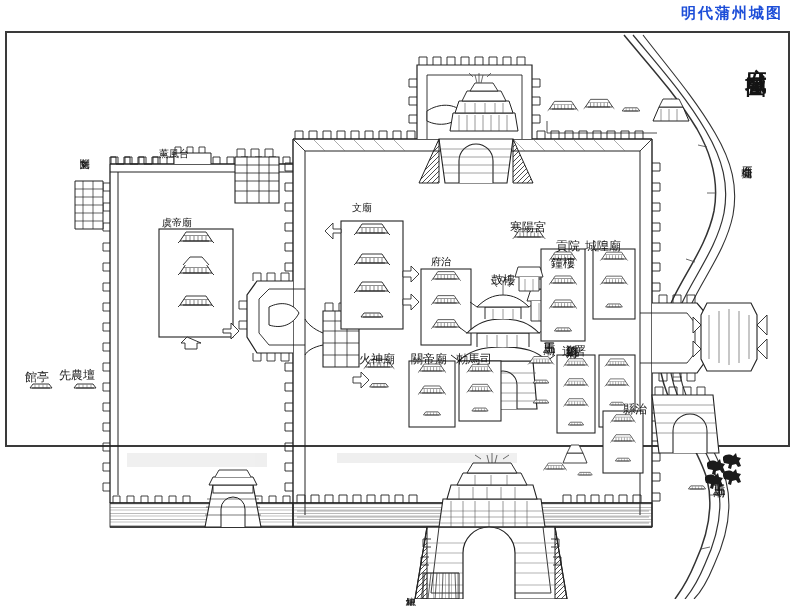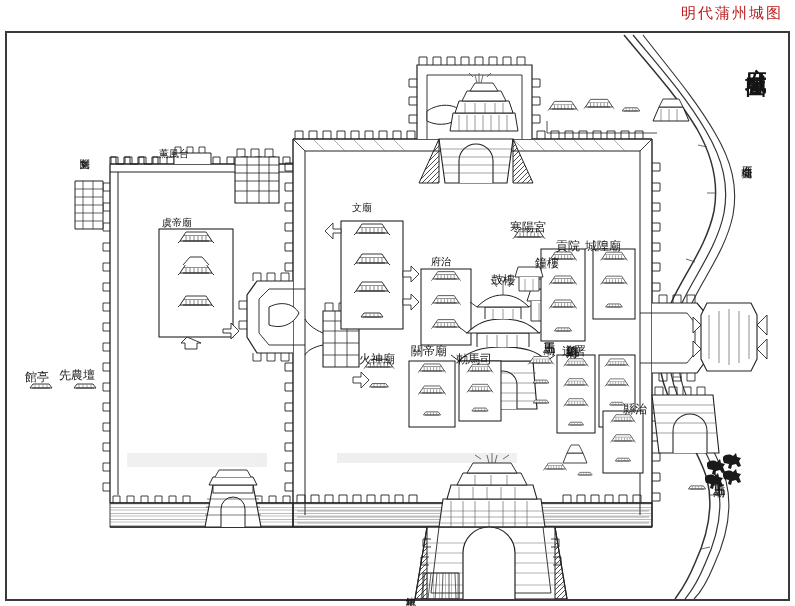--- a/index.html
+++ b/index.html
@@ -6,28 +6,28 @@
   body{
     width:795px;height:606px;overflow:hidden;position:relative;
     font-family:"DejaVu Serif","Liberation Serif",serif;
     color:#1a1a1a;
   }
   #stage{position:absolute;inset:0;width:795px;height:606px;}
 
   
   .caption{
     position:absolute;right:12px;top:4px;
-    font-size:15px;font-weight:normal;letter-spacing:2px;
+    font-size:15px;font-weight:bold;letter-spacing:2px;
     font-family:"DejaVu Sans","Liberation Sans",sans-serif;
-    color:#b91c1c;white-space:nowrap;
+    color:#1d4ed8;white-space:nowrap;
   }
 
   
   .frame{
-    position:absolute;left:5px;top:31px;width:785px;height:570px;
+    position:absolute;left:5px;top:31px;width:785px;height:416px;
     border:2px solid #3a3a3a;box-sizing:border-box;background:#fff;
   }
 
   .svgwrap{position:absolute;inset:0;}
   svg{display:block;}
 
   
   .vlabel{
     position:absolute;
     writing-mode:vertical-rl;text-orientation:upright;
@@ -773,24 +773,24 @@
         <div class="vlabel lbl-m" style="left: 72px; top: 118px;">魁文閣</div>
         <div class="hlabel lbl-m" style="left: 152px; top: 114px;">薰風台</div>
         <div class="hlabel lbl-m" style="left: 155px; top: 183px;">虞帝廟</div>
         <div class="hlabel lbl-s" style="left: 18px; top: 336px; text-align: right;">館亭</div>
         <div class="hlabel lbl-s" style="left: 52px; top: 334px;">先農壇</div>
         <div class="hlabel lbl-m" style="left: 345px; top: 168px;">文廟</div>
         <div class="hlabel lbl-m" style="left: 424px; top: 222px;">府治</div>
         <div class="hlabel lbl-s" style="left: 503px; top: 186px;">寒陽宮</div>
         <div class="hlabel lbl-s" style="left: 549px; top: 205px;">貢院</div>
         <div class="hlabel lbl-s" style="left: 578px; top: 205px;">城隍廟</div>
-        <div class="hlabel lbl-s" style="left: 500px; top: 222px; padding-left: 28px;">鐘樓</div>
+        <div class="hlabel lbl-s" style="left: 516px; top: 222px; padding-left: 28px;">鐘樓</div>
         <div class="hlabel lbl-s" style="left: 484px; top: 239px;">鼓樓</div>
         <div class="hlabel lbl-s" style="left: 352px; top: 318px; font-family: Liberation Serif, serif;">火神廟</div>
-        <div class="hlabel lbl-s" style="left: 404px; top: 310px;">關帝廟</div>
+        <div class="hlabel lbl-s" style="left: 404px; top: 318px;">關帝廟</div>
         <div class="hlabel lbl-s" style="left: 449px; top: 318px;">勅馬司</div>
         <div class="vlabel lbl-s" style="left: 536px; top: 300px;">馬王廟</div>
         <div class="vlabel lbl-s" style="left: 559px; top: 303px;">總鎮府</div>
         <div class="hlabel lbl-s" style="left: 555px; top: 310px;">道署</div>
         <div class="hlabel lbl-s" style="left: 616px; top: 368px;">縣治</div>
         <div class="vlabel lbl-s" style="left: 706px; top: 442px;">馬王廟</div>
         <div class="vlabel lbl-m" style="left: 398px; top: 556px;">無祀壇</div>
       </div>
   </div>
 </div>

